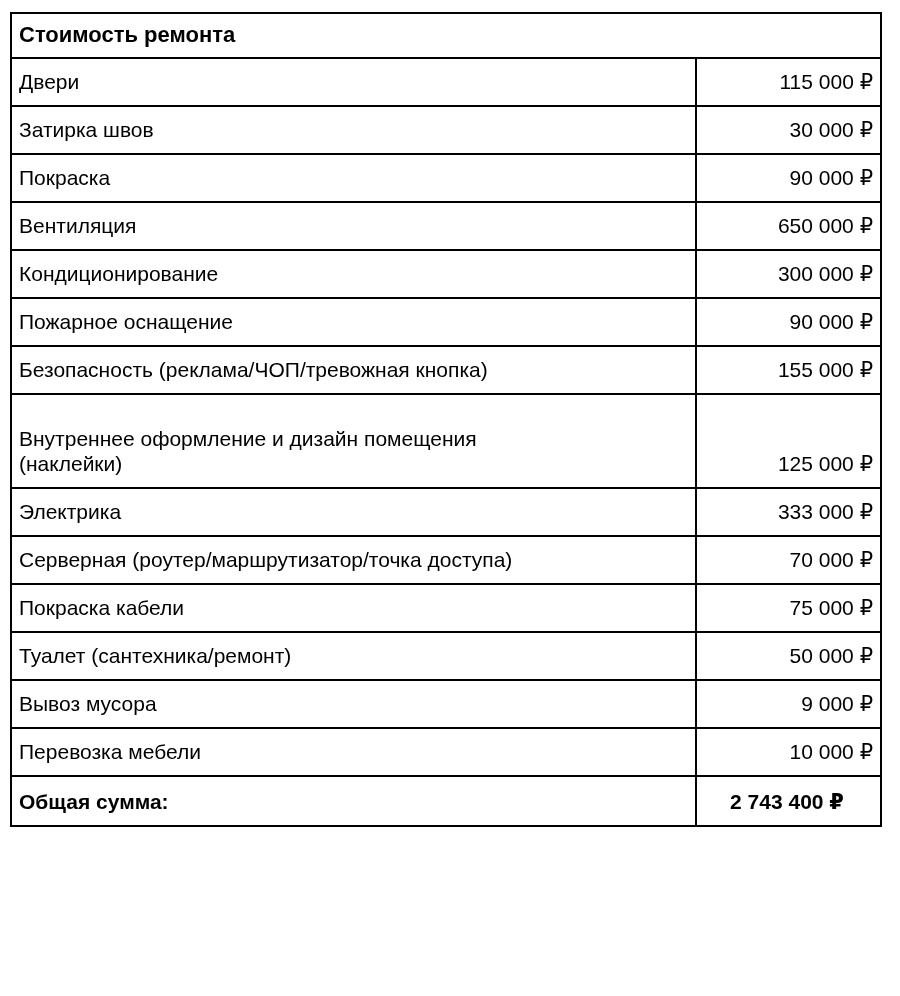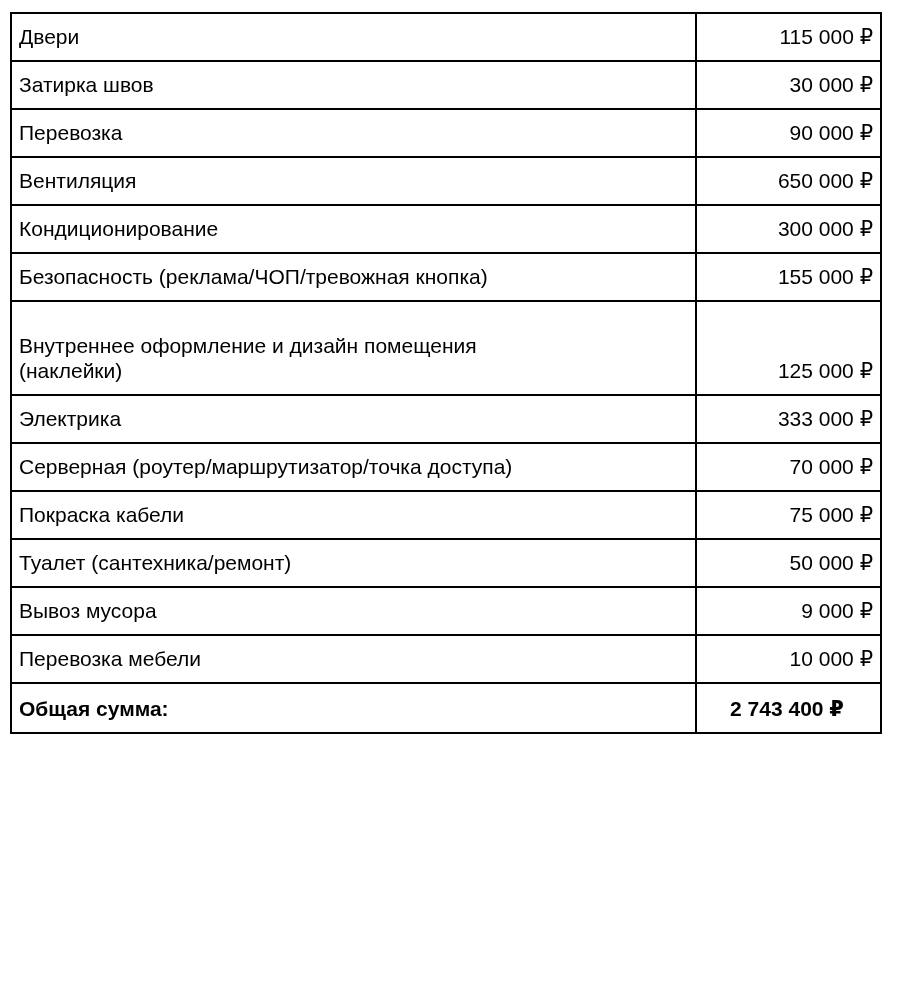--- a/index.html
+++ b/index.html
@@ -49,40 +49,47 @@
 </head>
 <body>
 
 <div class="table-wrap">
   <table class="cost-table">
     <colgroup>
         <col class="c-label">
         <col class="c-value">
       </colgroup>
     <tbody>
+      <tr>
+        <th class="title-cell" colspan="2">Стоимость ремонта</th>
+      </tr>
 
       <tr class="row-single">
         <td class="label-cell">Двери</td>
         <td class="value-cell">115 000 ₽</td>
       </tr>
       <tr class="row-single">
         <td class="label-cell">Затирка швов</td>
         <td class="value-cell">30 000 ₽</td>
       </tr>
       <tr class="row-single">
-        <td class="label-cell">Перевозка</td>
+        <td class="label-cell">Покраска</td>
         <td class="value-cell">90 000 ₽</td>
       </tr>
       <tr class="row-single">
         <td class="label-cell">Вентиляция</td>
         <td class="value-cell">650 000 ₽</td>
       </tr>
       <tr class="row-single">
         <td class="label-cell">Кондиционирование</td>
         <td class="value-cell">300 000 ₽</td>
+      </tr>
+      <tr class="row-single">
+        <td class="label-cell">Пожарное оснащение</td>
+        <td class="value-cell">90 000 ₽</td>
       </tr>
       <tr class="row-single">
         <td class="label-cell">Безопасность (реклама/ЧОП/тревожная кнопка)</td>
         <td class="value-cell">155 000 ₽</td>
       </tr>
       <tr class="row-tall">
         <td class="label-cell">Внутреннее оформление и дизайн помещения
 (наклейки)</td>
         <td class="value-cell">125 000 ₽</td>
       </tr>

